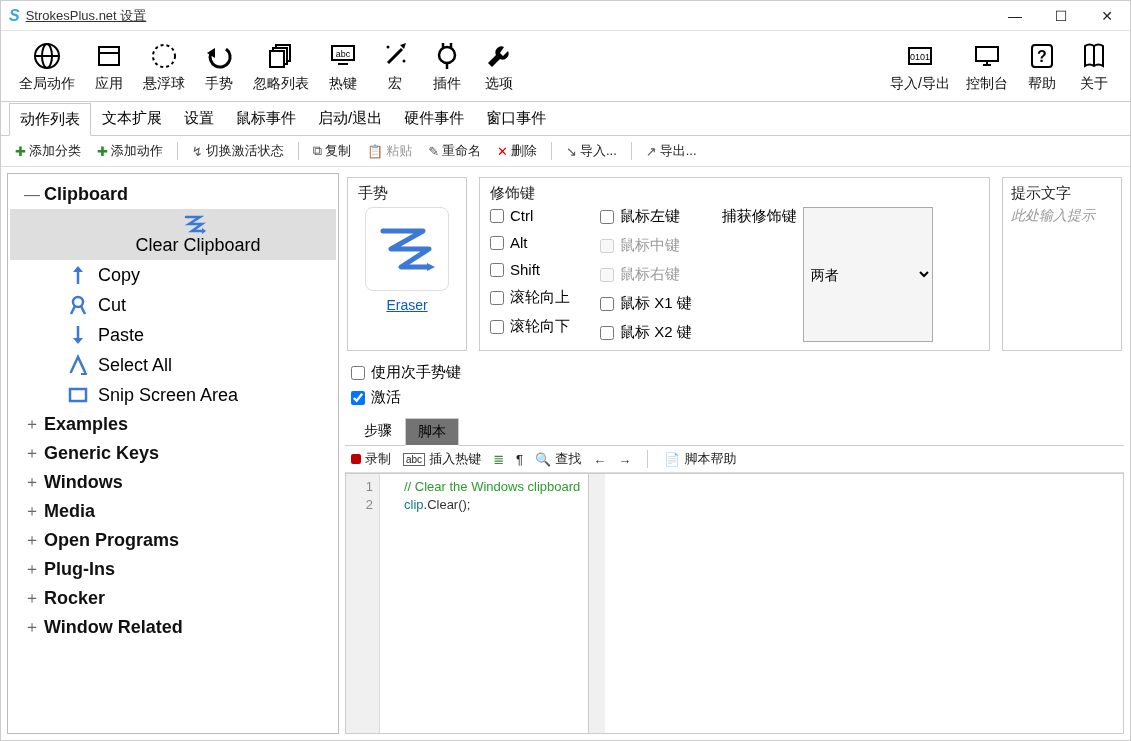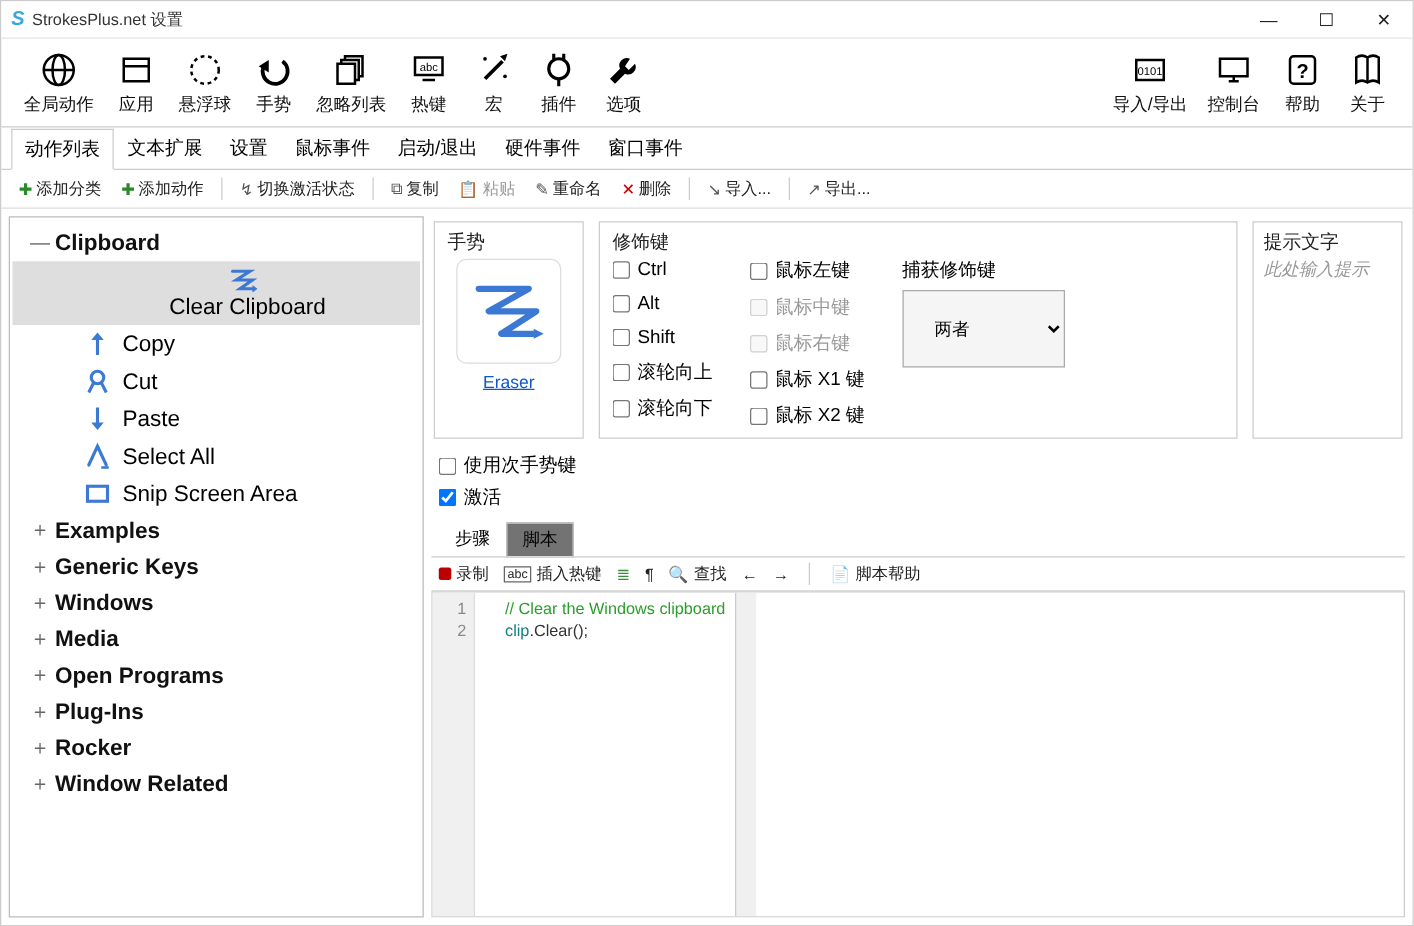--- a/index.html
+++ b/index.html
@@ -1,21 +1,21 @@
 <!DOCTYPE html>
 <html><head>
 <meta charset="utf-8">
 <style>
 * { margin: 0; padding: 0; box-sizing: border-box; font-family: "Segoe UI", "Microsoft YaHei", sans-serif; }
 body { background: #fff; width: 1131px; height: 741px; overflow: hidden; display: flex; flex-direction: column; border: 1px solid #ccc; }
 
 
 .title-bar { height: 30px; display: flex; align-items: center; padding: 0 0 0 8px; border-bottom: 1px solid #e5e5e5; background: #fff; }
 .title-bar .logo { color: #3aa6e0; font-weight: bold; font-style: italic; font-size: 16px; margin-right: 6px; }
-.title-bar .title-text { font-size: 13px; color: #333; }
+.title-bar .title-text { font-size: 13px; color: #333; text-decoration: underline; }
 .title-bar .spacer { flex: 1; }
 .win-btns { display: flex; }
 .win-btn { width: 46px; height: 30px; display: flex; align-items: center; justify-content: center; font-size: 14px; color: #222; }
 
 
 .main-toolbar { display: flex; padding: 4px 10px 4px 10px; border-bottom: 1px solid #ccc; }
 .tb-group-left, .tb-group-right { display: flex; }
 .tb-spacer { flex: 1; }
 .tb-item { display: flex; flex-direction: column; align-items: center; padding: 4px 8px; min-width: 52px; cursor: pointer; font-size: 14px; color: #111; }
 .tb-item .icon { font-size: 28px; height: 34px; display: flex; align-items: center; justify-content: center; }
@@ -54,23 +54,23 @@
 .group-title { font-size: 15px; color: #222; align-self: flex-start; margin-bottom: 4px; }
 .gesture-preview { width: 84px; height: 84px; border: 1px solid #ddd; border-radius: 8px; display: flex; align-items: center; justify-content: center; }
 .gesture-link { color: #0a58ca; text-decoration: underline; margin-top: 6px; font-size: 14px; }
 
 .modifier-box { border: 1px solid #ccc; padding: 6px 10px 8px 10px; flex: 1; }
 .mod-columns { display: flex; gap: 30px; }
 .mod-col { display: flex; flex-direction: column; gap: 10px; }
 .chk { display: flex; align-items: center; font-size: 15px; gap: 6px; white-space: nowrap; }
 .chk.disabled { color: #999; }
 .chk input { width: 14px; height: 14px; }
-.capture-col { display: flex; flex-direction: column; gap: 6px; }
+.capture-col { display: flex; flex-direction: row; gap: 6px; }
 .capture-col .cap-label { font-size: 15px; }
-.capture-col select { width: 130px; padding: 21px; font-size: 14px; border: 1px solid #aaa; background: #f5f5f5; }
+.capture-col select { width: 130px; padding: 3px; font-size: 14px; border: 1px solid #aaa; background: #f5f5f5; }
 
 .hint-box { border: 1px solid #ccc; width: 120px; padding: 6px 8px; }
 .hint-box .hint-placeholder { color: #999; font-style: italic; font-size: 14px; }
 
 .sub-chks { padding: 4px 6px 10px 6px; display: flex; flex-direction: column; gap: 6px; font-size: 15px; }
 
 
 .script-tabs { display: flex; border-bottom: 1px solid #ccc; padding-left: 6px; }
 .script-tab { padding: 4px 12px; font-size: 14px; border: 1px solid transparent; cursor: pointer; }
 .script-tab.active { border: 1px solid #ccc; border-bottom: 1px solid #fff; position: relative; top: 1px; background: #737373; }

